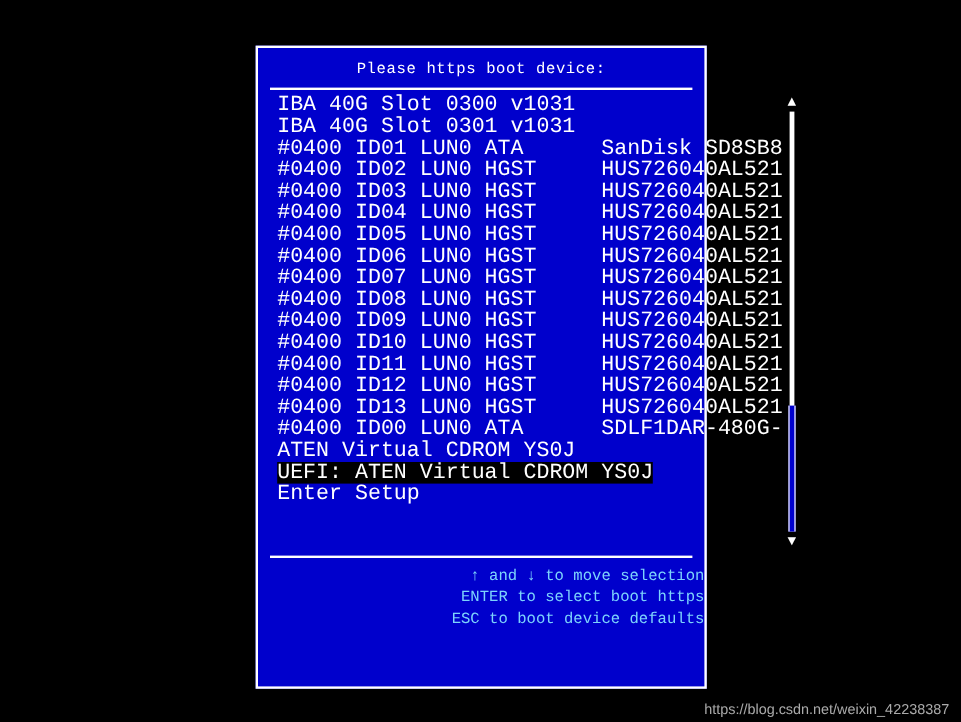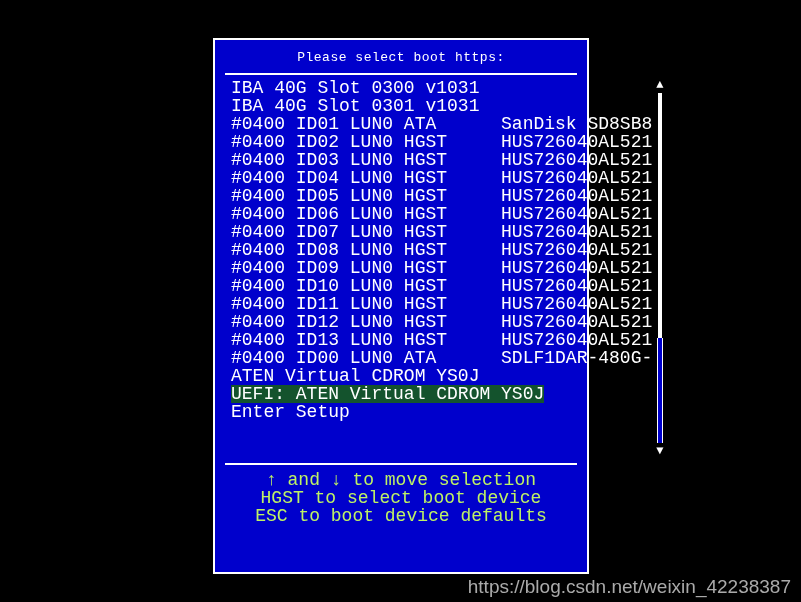--- a/index.html
+++ b/index.html
@@ -49,21 +49,21 @@
     color: #fff;
     font-size: 18px;
     line-height: 18px;
     white-space: pre;
   }
   .list-item {
     padding: 0;
     margin-right: 4px;
   }
   .list-item.selected {
-    background: #14532d;
+    background: #000000;
     color: #fff;
     display: inline-block;
   }
   .scroll-col {
     width: 12px;
     display: flex;
     flex-direction: column;
     align-items: center;
     justify-content: space-between;
     color: #fff;
@@ -86,61 +86,61 @@
     bottom: 0;
     width: 4px;
     height: 30%;
     background: #0000cc;
     border-left: 1px solid #fff;
     border-right: 1px solid #fff;
     box-sizing: content-box;
     left: -1px;
   }
   .footer {
-    color: #bef264;
-    text-align: center;
-    font-size: 18px;
+    color: #7dd3fc;
+    text-align: right;
+    font-size: 13px;
     line-height: 18px;
     padding: 6px 0 10px 0;
   }
   .watermark {
     position: absolute;
     right: 10px;
     bottom: 4px;
     color: #c8c8c8;
     font-family: Arial, sans-serif;
-    font-size: 19px;
+    font-size: 12px;
     opacity: 0.85;
   }
 </style>
 </head>
 <body>
 
 <div class="screen">
 
   <div class="dialog">
 
-    <div class="title-row">Please select boot https:</div>
+    <div class="title-row">Please https boot device:</div>
     <div class="hr"></div>
 
     <div class="body">
       <div class="list" id="boot-list"><div><div class="list-item">IBA 40G Slot 0300 v1031</div></div><div><div class="list-item">IBA 40G Slot 0301 v1031</div></div><div><div class="list-item">#0400 ID01 LUN0 ATA      SanDisk SD8SB8</div></div><div><div class="list-item">#0400 ID02 LUN0 HGST     HUS726040AL521</div></div><div><div class="list-item">#0400 ID03 LUN0 HGST     HUS726040AL521</div></div><div><div class="list-item">#0400 ID04 LUN0 HGST     HUS726040AL521</div></div><div><div class="list-item">#0400 ID05 LUN0 HGST     HUS726040AL521</div></div><div><div class="list-item">#0400 ID06 LUN0 HGST     HUS726040AL521</div></div><div><div class="list-item">#0400 ID07 LUN0 HGST     HUS726040AL521</div></div><div><div class="list-item">#0400 ID08 LUN0 HGST     HUS726040AL521</div></div><div><div class="list-item">#0400 ID09 LUN0 HGST     HUS726040AL521</div></div><div><div class="list-item">#0400 ID10 LUN0 HGST     HUS726040AL521</div></div><div><div class="list-item">#0400 ID11 LUN0 HGST     HUS726040AL521</div></div><div><div class="list-item">#0400 ID12 LUN0 HGST     HUS726040AL521</div></div><div><div class="list-item">#0400 ID13 LUN0 HGST     HUS726040AL521</div></div><div><div class="list-item">#0400 ID00 LUN0 ATA      SDLF1DAR-480G-</div></div><div><div class="list-item">ATEN Virtual CDROM YS0J</div></div><div><div class="list-item selected">UEFI: ATEN Virtual CDROM YS0J</div></div><div><div class="list-item">Enter Setup</div></div></div>
       <div class="scroll-col">
         <span class="scroll-arrow">▲</span>
         <div class="scroll-track">
           <div class="scroll-thumb"></div>
         </div>
         <span class="scroll-arrow">▼</span>
       </div>
     </div>
 
     <div class="hr" style="margin-top:6px;"></div>
 
     <div class="footer">
       <div>↑ and ↓ to move selection</div>
-      <div>HGST to select boot device</div>
+      <div>ENTER to select boot https</div>
       <div>ESC to boot device defaults</div>
     </div>
 
   </div>
 
   <div class="watermark">https://blog.csdn.net/weixin_42238387</div>
 </div>
 
 </body></html>

